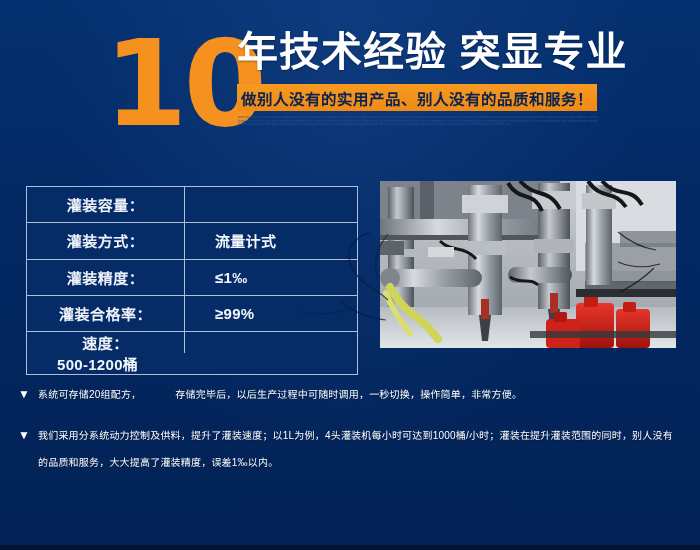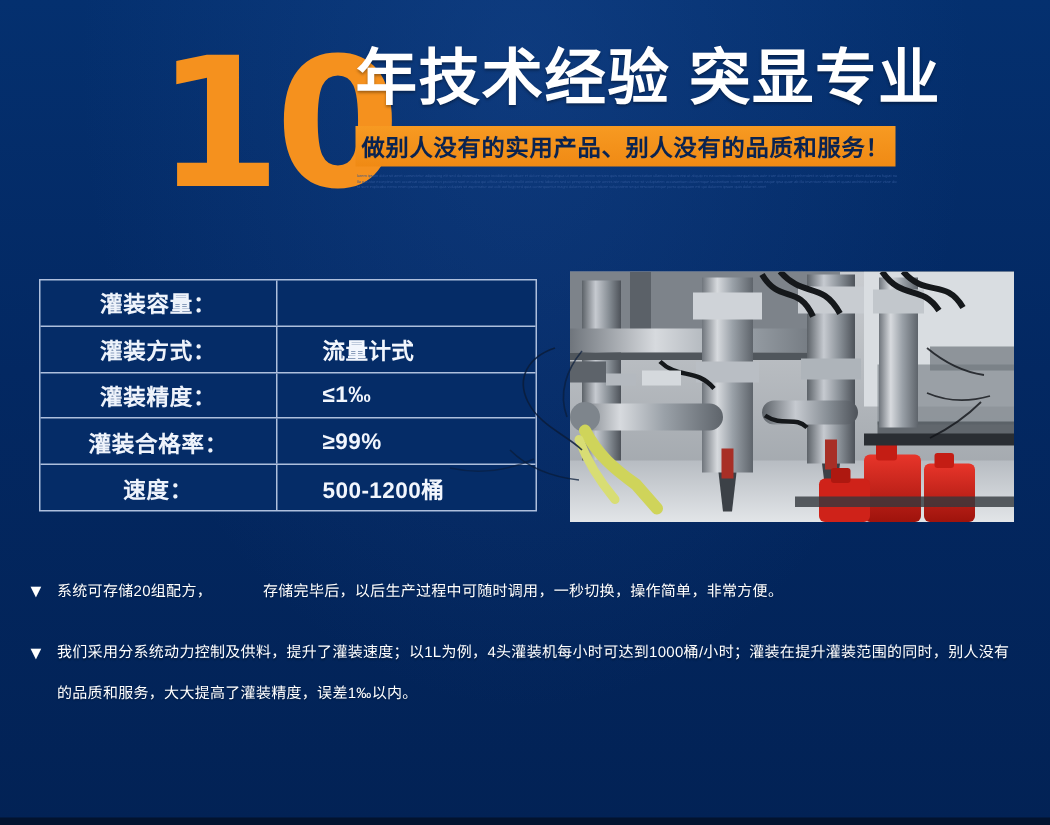--- a/index.html
+++ b/index.html
@@ -54,31 +54,31 @@
   .filler{
     position:absolute;left:238px;top:116px;width:360px;height:22px;
     color:#2e5596;font-size:2.6px;line-height:3.6px;
     word-break:break-all;overflow:hidden;text-align:justify;
     opacity:.95;
   }
 
   
   .spec-table{
     position:absolute;left:26px;top:186px;
-    width:332px;height:155px;
+    width:332px;height:189px;
     border:1.5px solid #aebfdd;
     box-sizing:border-box;
     display:flex;flex-direction:column;
     background:#052c67;
   }
   .spec-row{
     flex:1;display:flex;align-items:stretch;
     border-bottom:1.5px solid #aebfdd;
   }
-  .spec-row:last-child{border-bottom:none;}
+  .spec-row:last-child{border-bottom:none;flex-direction:column;}
   .spec-label{
     width:158px;box-sizing:border-box;
     border-right:1.5px solid #aebfdd;
     display:flex;align-items:center;justify-content:center;
     font-size:15px;font-weight:bold;color:#eef3fb;
     letter-spacing:.5px;
   }
   .spec-value{
     flex:1;box-sizing:border-box;padding-left:30px;
     display:flex;align-items:center;

